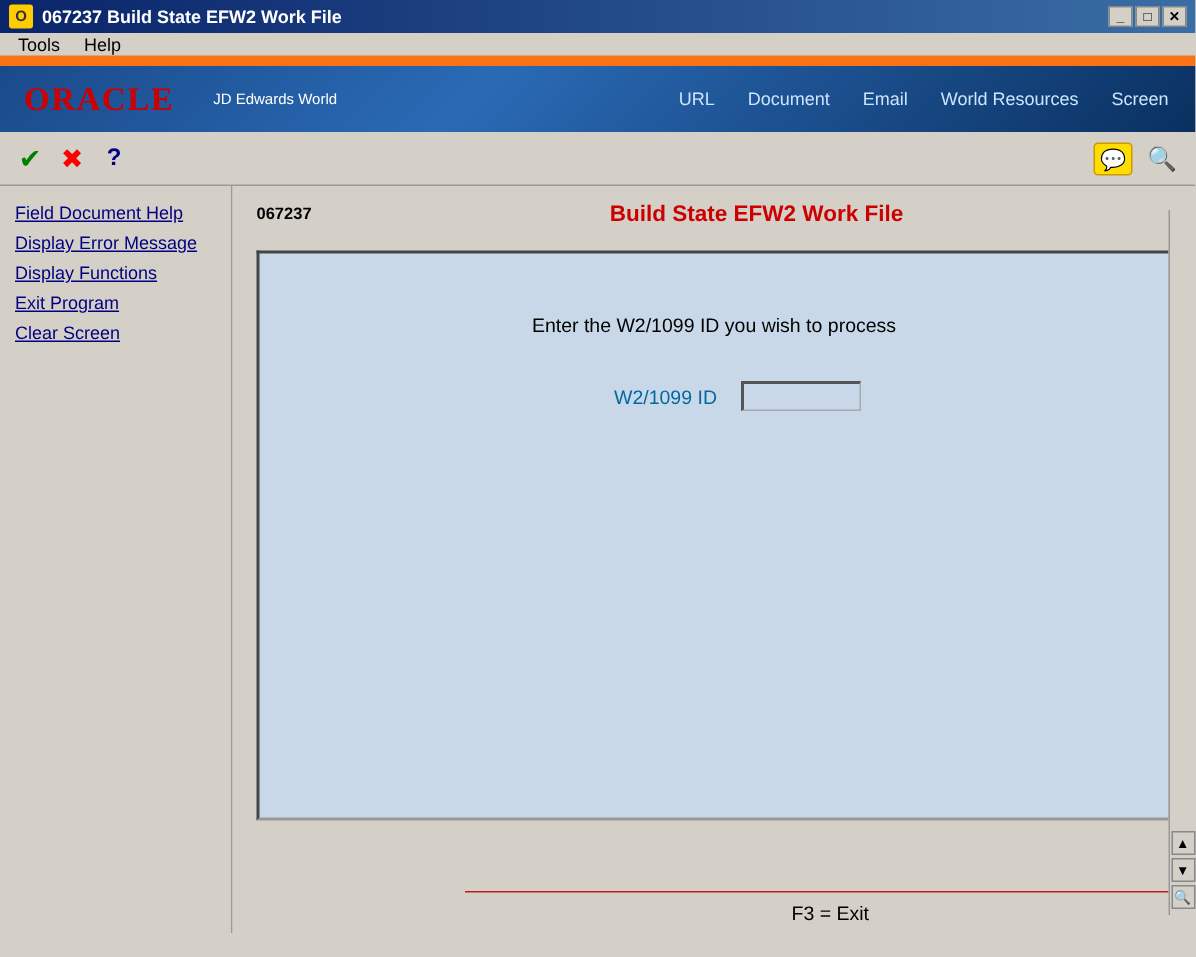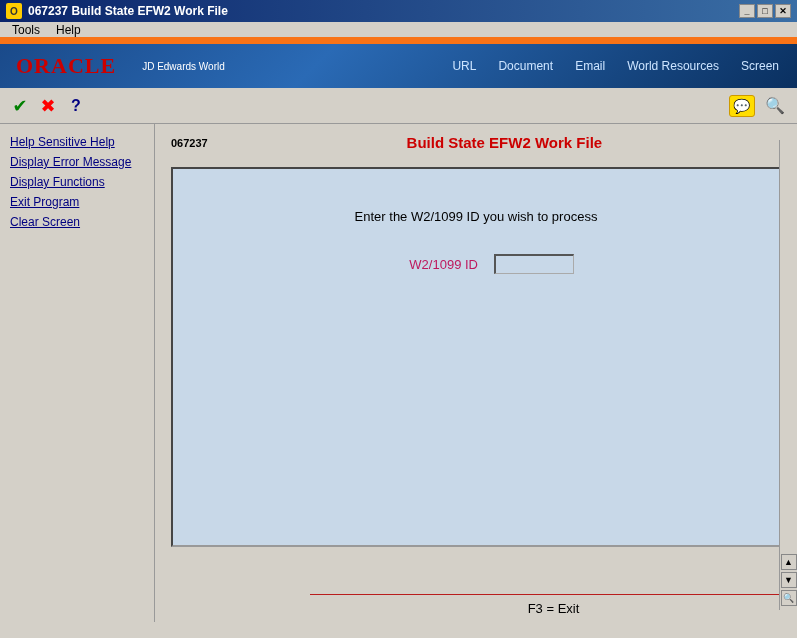--- a/index.html
+++ b/index.html
@@ -190,21 +190,21 @@
       margin-top: 20px;
     }
     .form-field-row {
       display: flex;
       align-items: center;
       justify-content: center;
       margin-top: 10px;
     }
     .form-label {
       font-size: 13px;
-      color: #be185d;
+      color: #0369a1;
       margin-right: 16px;
       min-width: 100px;
       text-align: right;
     }
     .form-input {
       width: 80px;
       height: 20px;
       background: #c8d8e8;
       border-top: 2px solid #555;
       border-left: 2px solid #555;
@@ -307,21 +307,21 @@
   <div class="toolbar-spacer"></div>
   <div class="toolbar-right">
     <div class="chat-icon">💬</div>
     <div class="toolbar-icon-btn" style="font-size:16px;">🔍</div>
   </div>
 </div>
 
 <div id="main">
 
   <div id="sidebar">
-    <div class="sidebar-item">Help Sensitive Help</div>
+    <div class="sidebar-item">Field Document Help</div>
     <div class="sidebar-item">Display Error Message</div>
     <div class="sidebar-item">Display Functions</div>
     <div class="sidebar-item">Exit Program</div>
     <div class="sidebar-item">Clear Screen</div>
   </div>
 
   <div id="content">
 
     <div id="form-header">
       <span id="form-id">067237</span>

